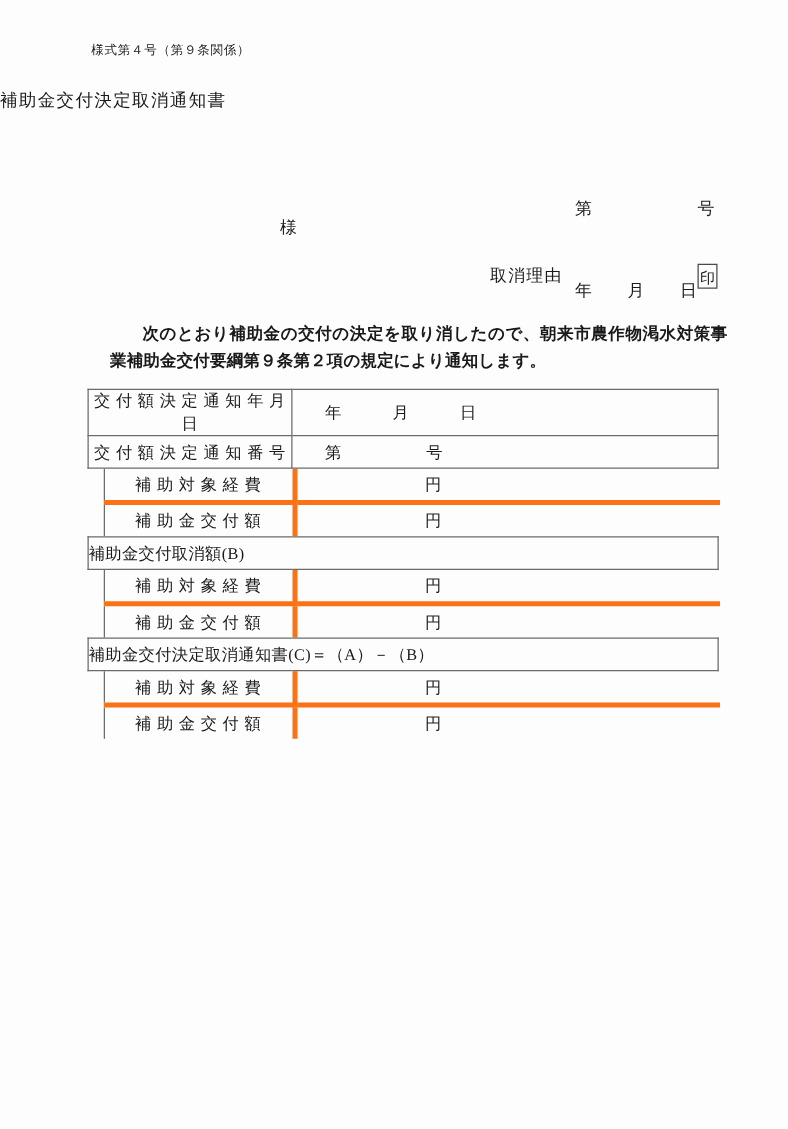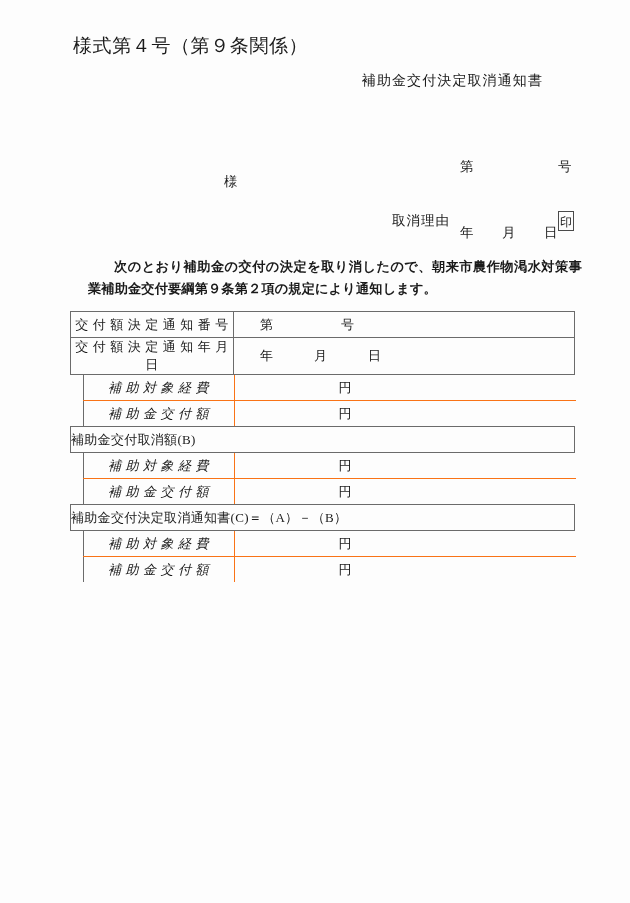--- a/index.html
+++ b/index.html
@@ -20,32 +20,32 @@
     width: 630px;
     height: 903px;
     background: #fdfdfd;
   }
 
   
   .form-no {
     position: absolute;
     left: 73px;
     top: 33px;
-    font-size: 19px;
+    font-size: 10px;
     letter-spacing: 0.6px;
     white-space: nowrap;
   }
 
   
   .doc-title {
     position: absolute;
     left: 0;
     top: 72px;
     width: 543px;
-    text-align: right;
+    text-align: left;
     font-size: 14px;
     letter-spacing: 1.1px;
   }
 
   
   .meta-block {
     position: absolute;
     left: 460px;
     top: 112px;
     font-size: 13.5px;
@@ -158,33 +158,32 @@
     padding: 0 !important;
     height: auto !important;
   }
   .sub-table {
     width: 493px;
     margin-left: 12px;
     border-collapse: collapse;
     table-layout: fixed;
   }
   .sub-table td {
-    border: 1px solid #f97316;
+    border: 4px solid #f97316;
     border-left: 1px solid #6b6b6b;
     height: 25px;
     padding: 0;
     vertical-align: middle;
   }
   .sub-table tr:first-child td { border-top: none; }
   .sub-table tr:last-child td { border-bottom: none; }
   .sub-table td:last-child { border-right: none; }
   .sub-lbl {
     width: 150px;
     text-align: center;
-    font-style: italic;
   }
 
   .reason-cell {
     height: 62px;
     vertical-align: top;
     text-align: left;
     padding-left: 6px;
     padding-top: 4px;
     letter-spacing: 0.3px;
   }
@@ -207,32 +206,32 @@
 
   <div class="issuer">取消理由</div>
   <div class="seal-box">印</div>
 
   <div class="body-text">次のとおり補助金の交付の決定を取り消したので、朝来市農作物渇水対策事業補助金交付要綱第９条第２項の規定により通知します。</div>
 
   <table class="form-table">
     <tbody>
       <tr>
         <td class="lbl-cell">
+          <span class="lbl-spread">交付額決定通知年月日</span>
+        </td>
+        <td class="val-cell">
+          <span class="val-inner">年　　　月　　　日</span>
+        </td>
+      </tr>
+      <tr>
+        <td class="lbl-cell">
           <span class="lbl-spread">交付額決定通知番号</span>
         </td>
         <td class="val-cell">
           <span class="val-inner">第　　　　　号</span>
-        </td>
-      </tr>
-      <tr>
-        <td class="lbl-cell">
-          <span class="lbl-spread">交付額決定通知年月日</span>
-        </td>
-        <td class="val-cell">
-          <span class="val-inner">年　　　月　　　日</span>
         </td>
       </tr>
 
       <tr>
         <td class="sub-wrap" colspan="2">
           <table class="sub-table">
             <tbody>
               <tr>
                 <td class="sub-lbl">
                   <span class="lbl-spread">補助対象経費</span>

